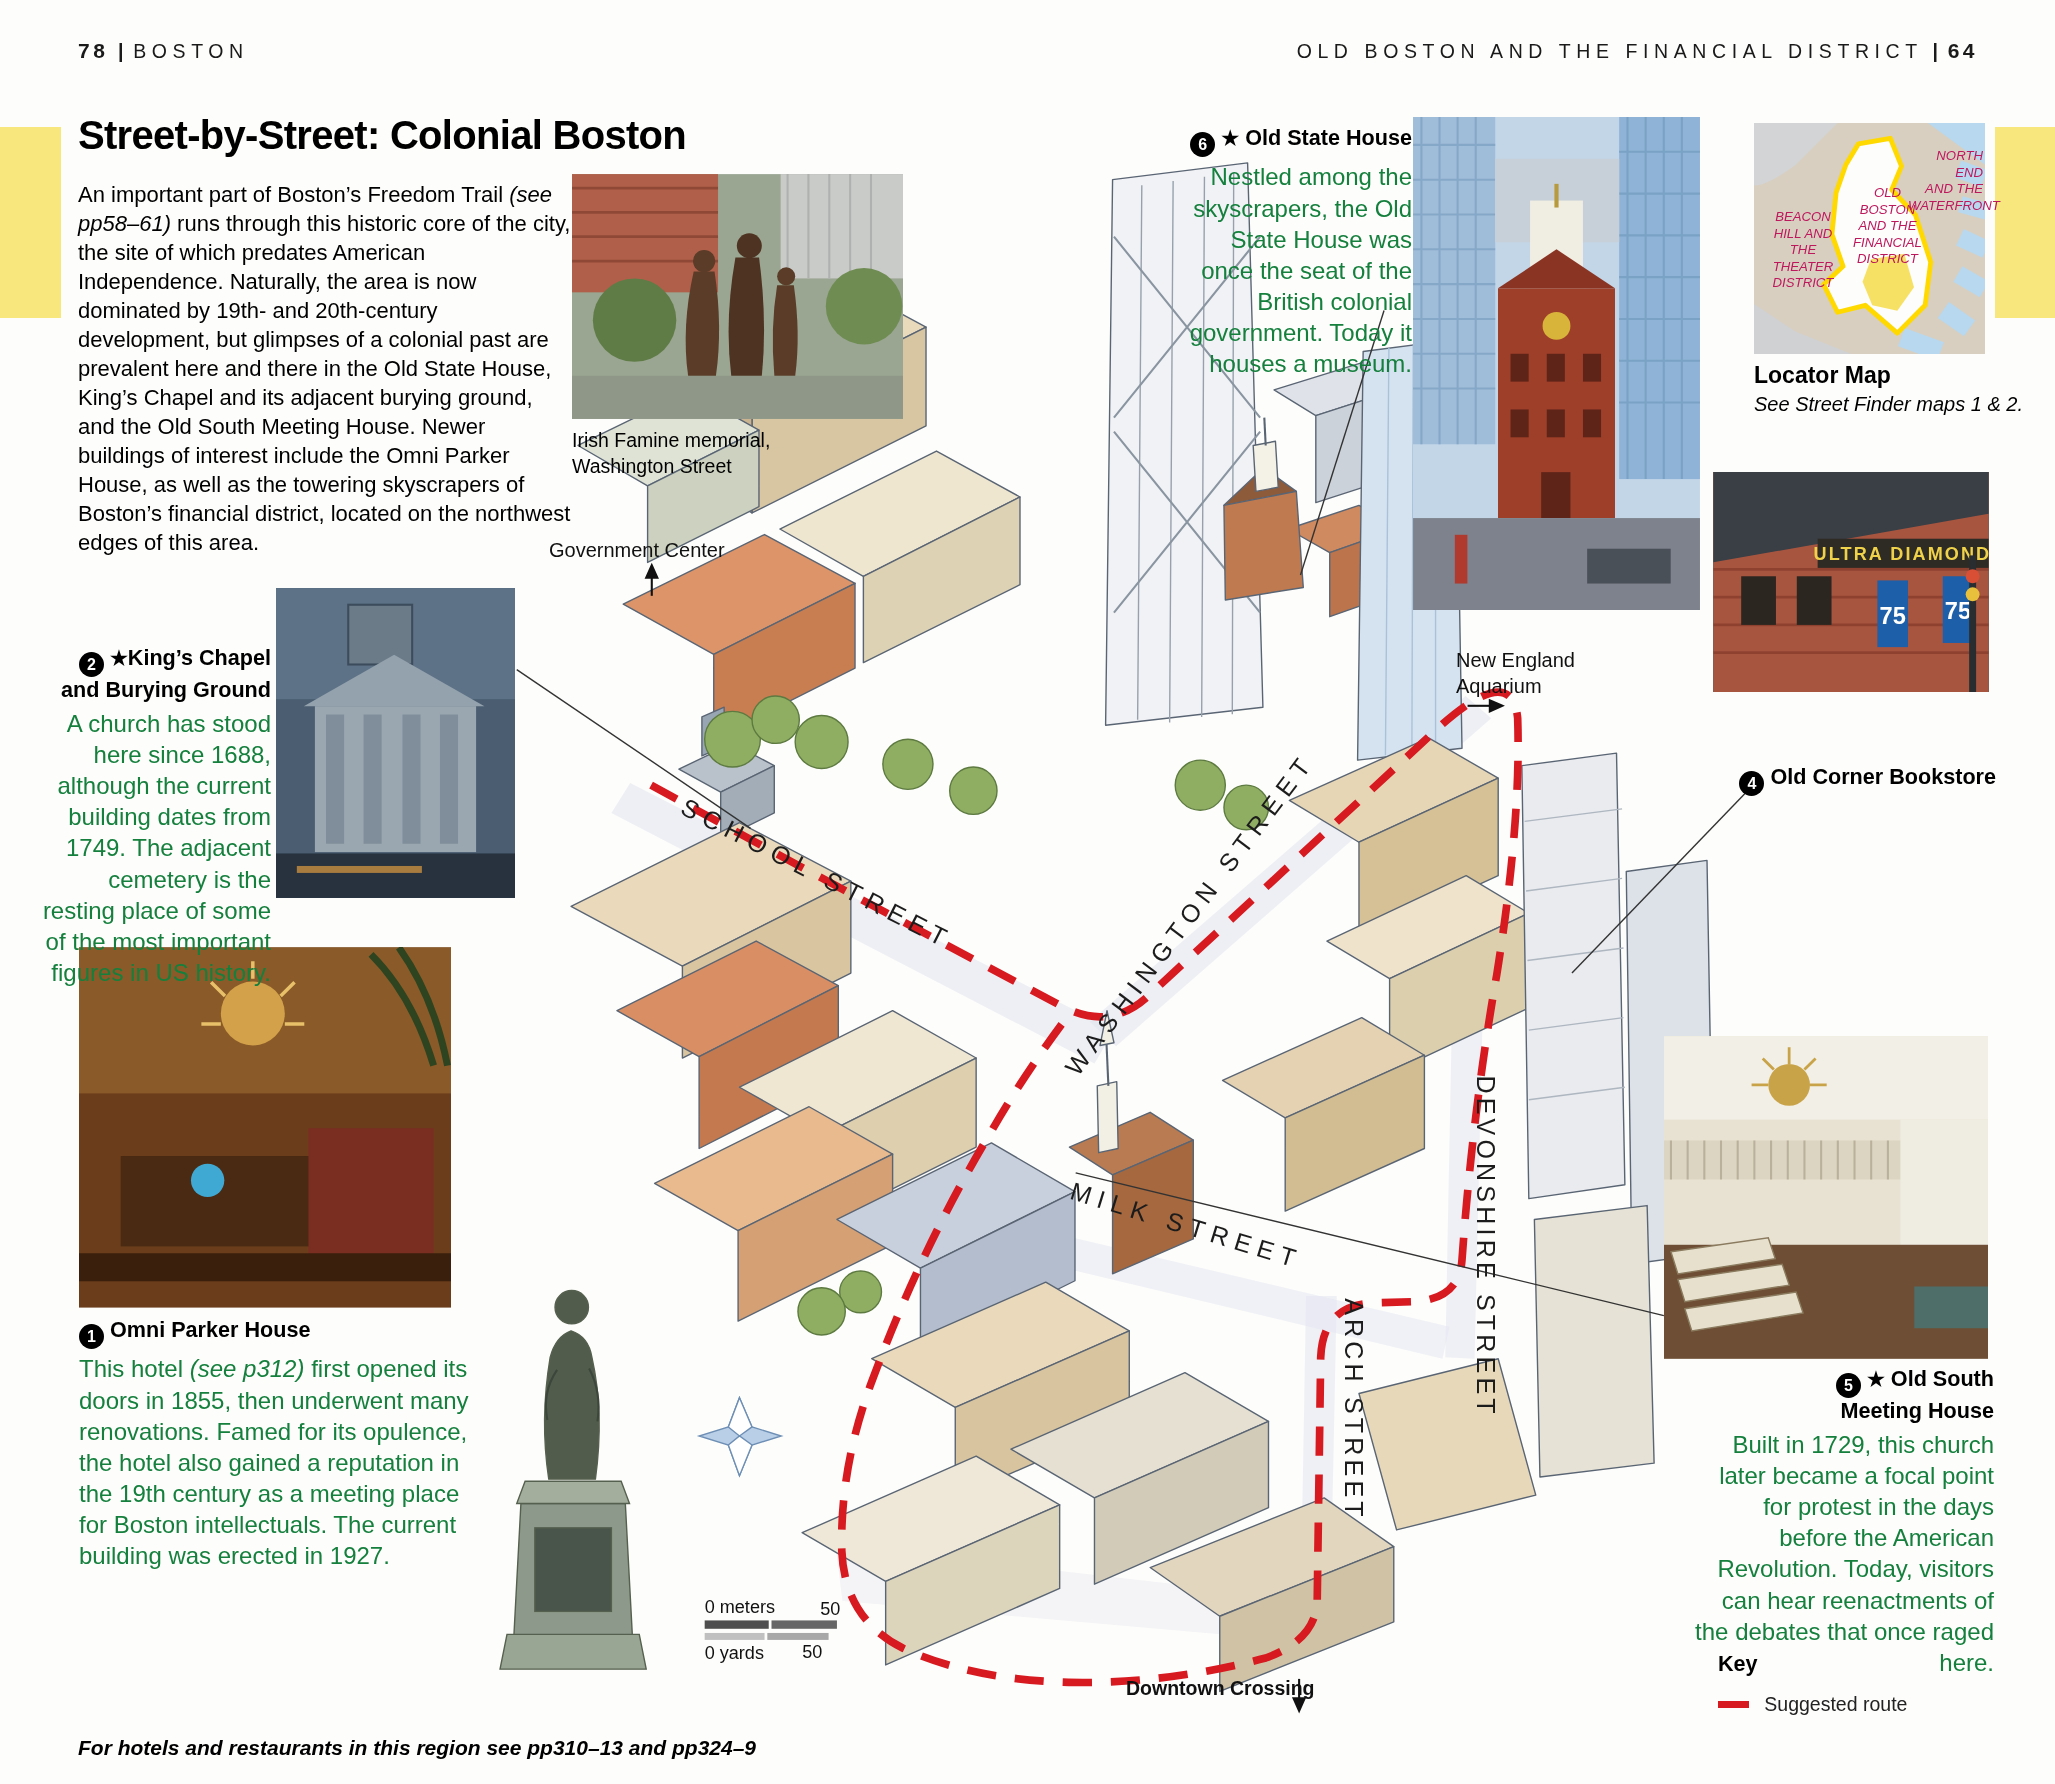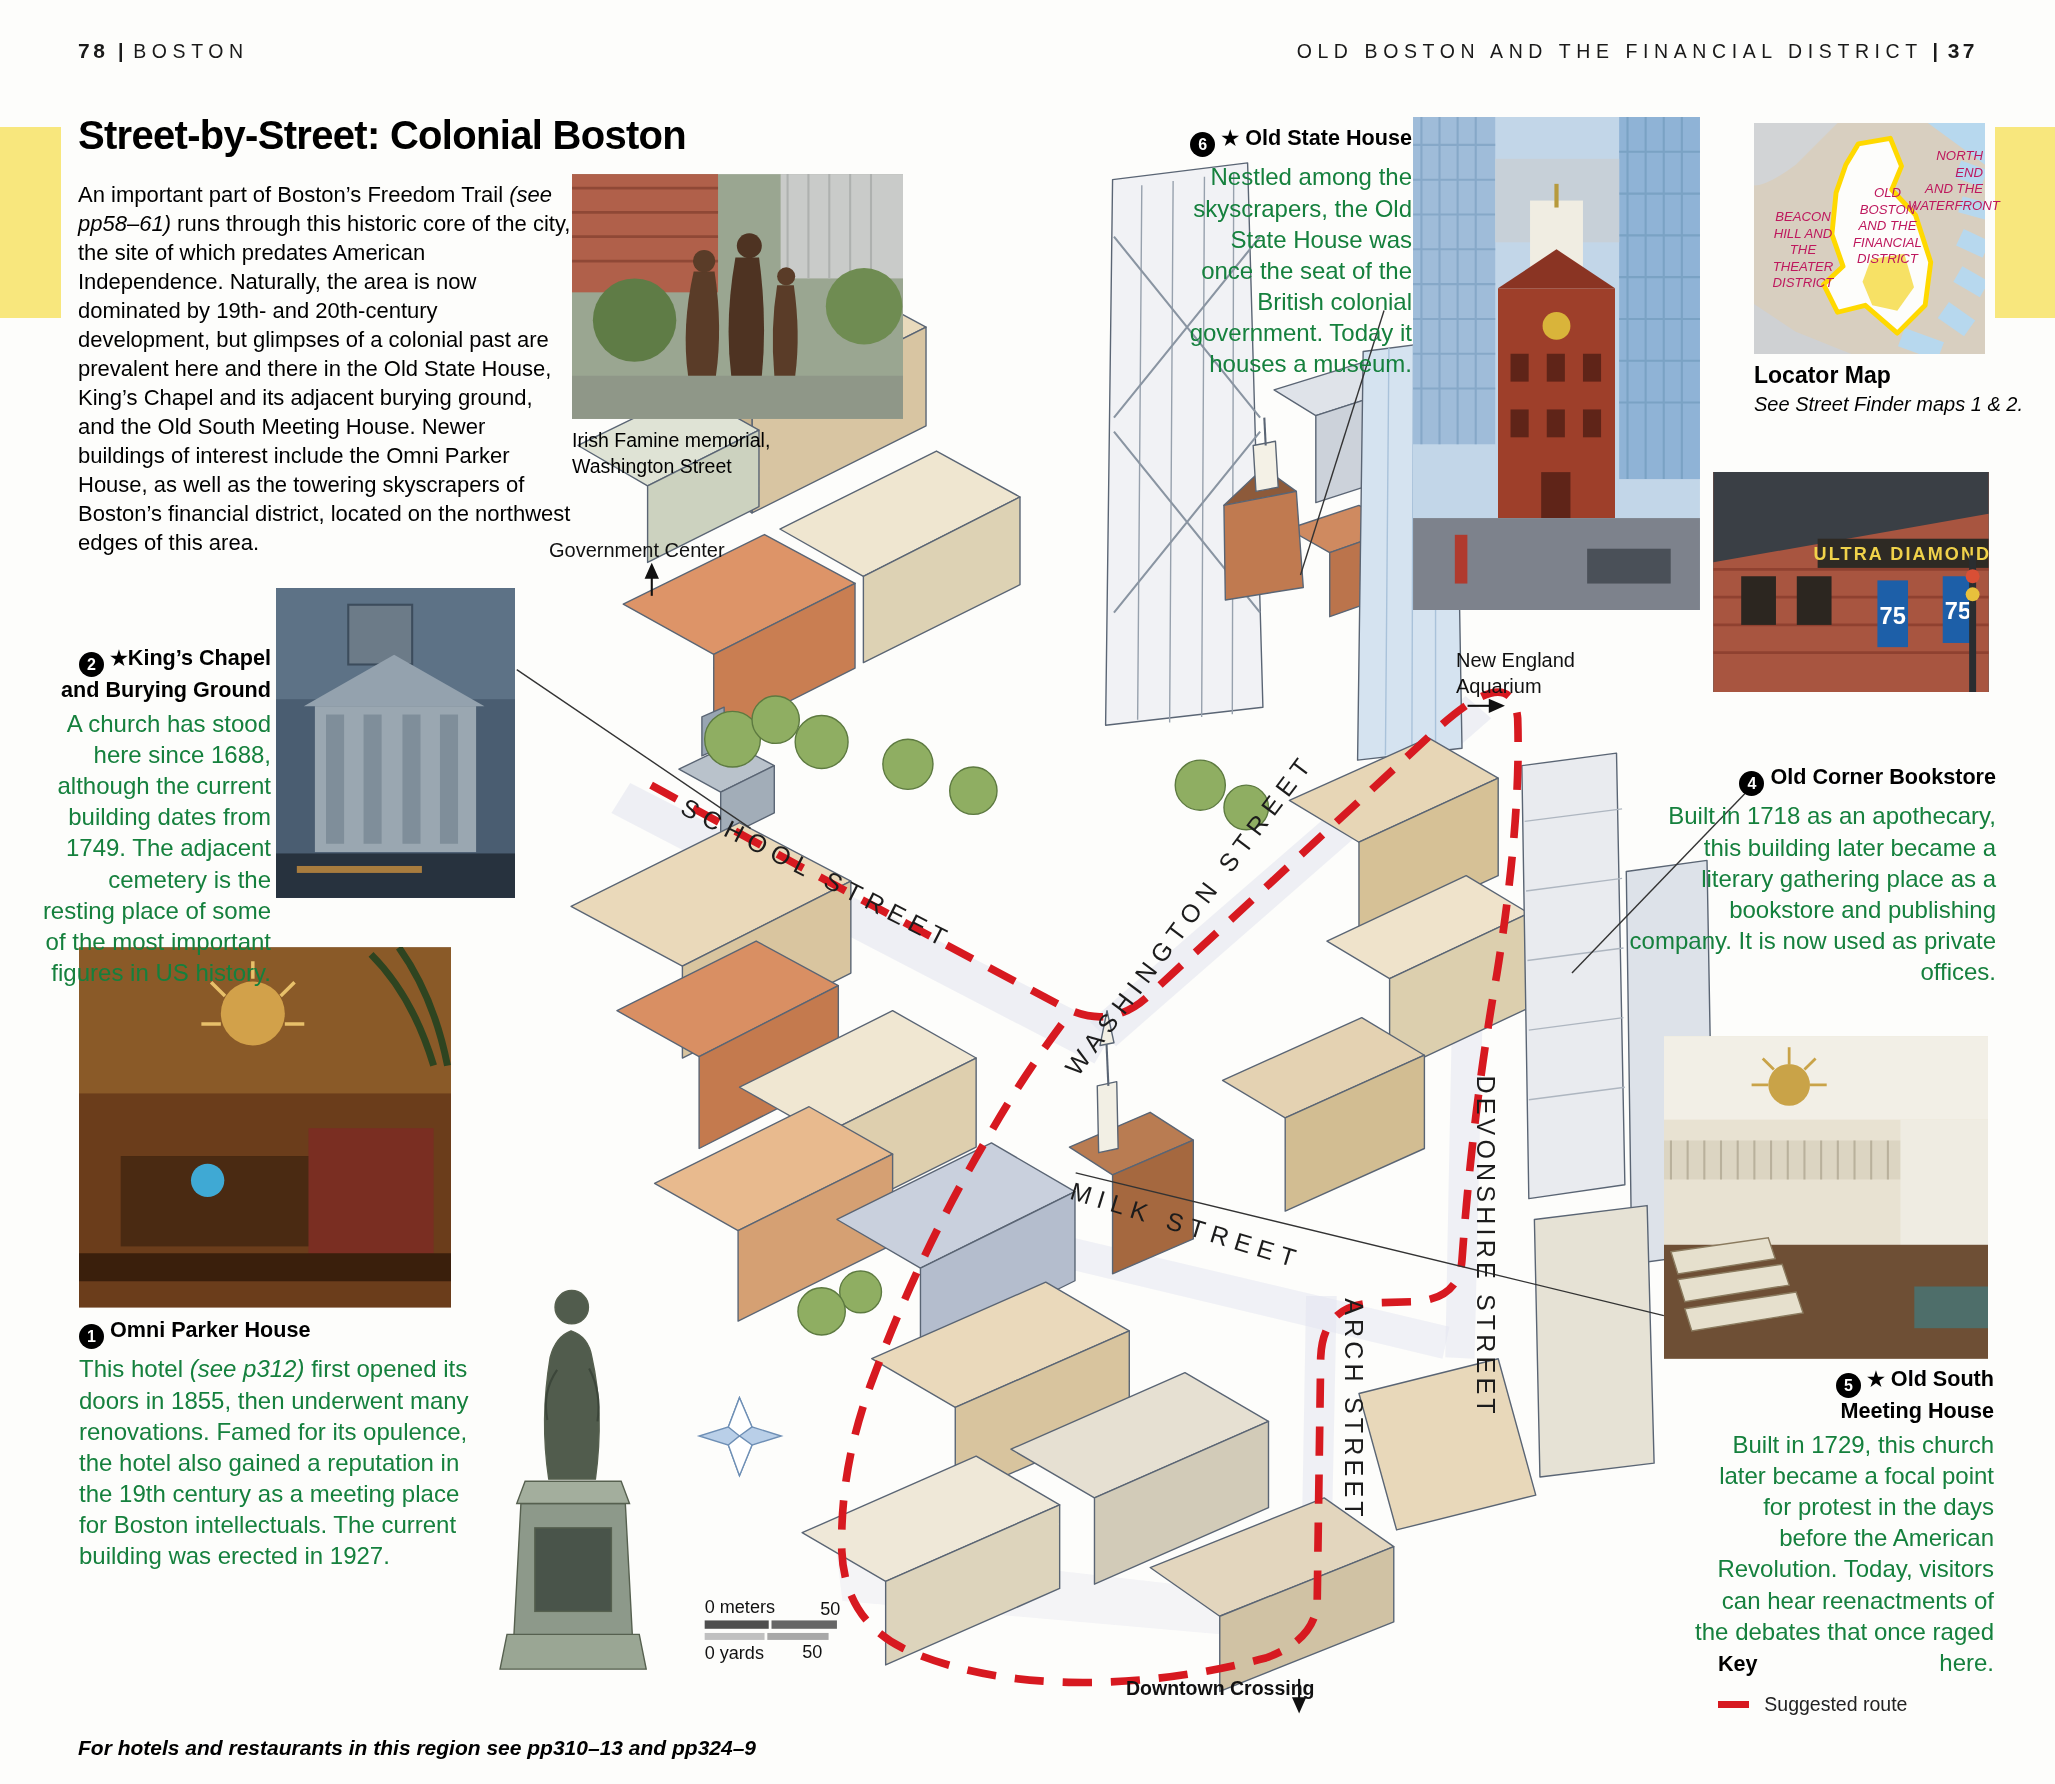--- a/index.html
+++ b/index.html
@@ -49,21 +49,21 @@
 
 <div class="page">
 
   <div class="tab" style="left:0;"></div>
   <div class="tab" style="left:1995px;"></div>
 
   <div class="hdr" style="left:78px;">
     <b>78</b><span class="bar">|</span><span>BOSTON</span>
   </div>
   <div class="hdr" style="right:78px;">
-    <span>OLD BOSTON AND THE FINANCIAL DISTRICT</span><span class="bar">|</span><b>37</b>
+    <span>OLD BOSTON AND THE FINANCIAL DISTRICT</span><span class="bar">|</span><b>64</b>
   </div>
 
   <div class="title">Street-by-Street: Colonial Boston</div>
   <div class="intro"><span>An important part of Boston’s Freedom Trail </span><i>(see pp58–61)</i><span> runs through this historic core of the city, the site of which predates American Independence. Naturally, the area is now dominated by 19th- and 20th-century development, but glimpses of a colonial past are prevalent here and there in the Old State House, King’s Chapel and its adjacent burying ground, and the Old South Meeting House. Newer buildings of interest include the Omni Parker House, as well as the towering skyscrapers of Boston’s financial district, located on the northwest edges of this area.</span></div>
 
   <svg class="abs" style="left:0;top:0;z-index:1;" width="2056" height="1784" viewBox="0 0 2953 2563">
 
     <g fill="#e1e3ef" stroke="none">
       <polygon points="905,1125 1600,1480 1572,1528 878,1168" opacity="0.55"></polygon>
       <polygon points="1565,1468 2105,1000 2142,1032 1603,1503" opacity="0.55"></polygon>
@@ -366,21 +366,20 @@
       <text x="258" y="218" text-anchor="middle" font-size="34" font-weight="bold" fill="#ffffff">75</text>
       <rect x="0" y="330" width="396" height="70" fill="#6f7276"></rect>
       <rect x="368" y="120" width="10" height="220" fill="#2a2d30"></rect>
       <circle cx="373" cy="150" r="10" fill="#d94f35"></circle>
         <circle cx="373" cy="176" r="10" fill="#e8c03c"></circle>
     </svg>
   </div>
 
   <div class="co right" style="left:1628px;top:764px;width:368px;">
     <div class="t nowrap"><span class="badge">4</span> <span>Old Corner Bookstore</span></div>
-    <div class="b">Built in 1718 as an apothecary, this building later became a literary gathering place as a bookstore and publishing company. It is now used as private offices.</div>
   </div>
 
   <div class="photo" style="left:1664px;top:1036px;width:324px;height:323px;">
     <svg width="324" height="323" viewBox="0 0 466 464">
       <rect width="466" height="464" fill="#e8e2d2"></rect>
       <rect x="0" y="0" width="466" height="120" fill="#f2efe6"></rect>
       <circle cx="180" cy="70" r="30" fill="#c9a348"></circle>
       <path d="M180 40 V16 M150 70 H126 M210 70 H234 M158 48 L142 32 M202 48 L218 32" stroke="#c9a348" stroke-width="4"></path>
       <rect x="0" y="150" width="466" height="56" fill="#dcd5c2"></rect>
       <path d="M10 150 V206 M34 150 V206 M58 150 V206 M82 150 V206 M106 150 V206 M130 150 V206 M154 150 V206 M178 150 V206 M202 150 V206 M226 150 V206 M250 150 V206 M274 150 V206 M298 150 V206 M322 150 V206" stroke="#b9b19c" stroke-width="3"></path>

